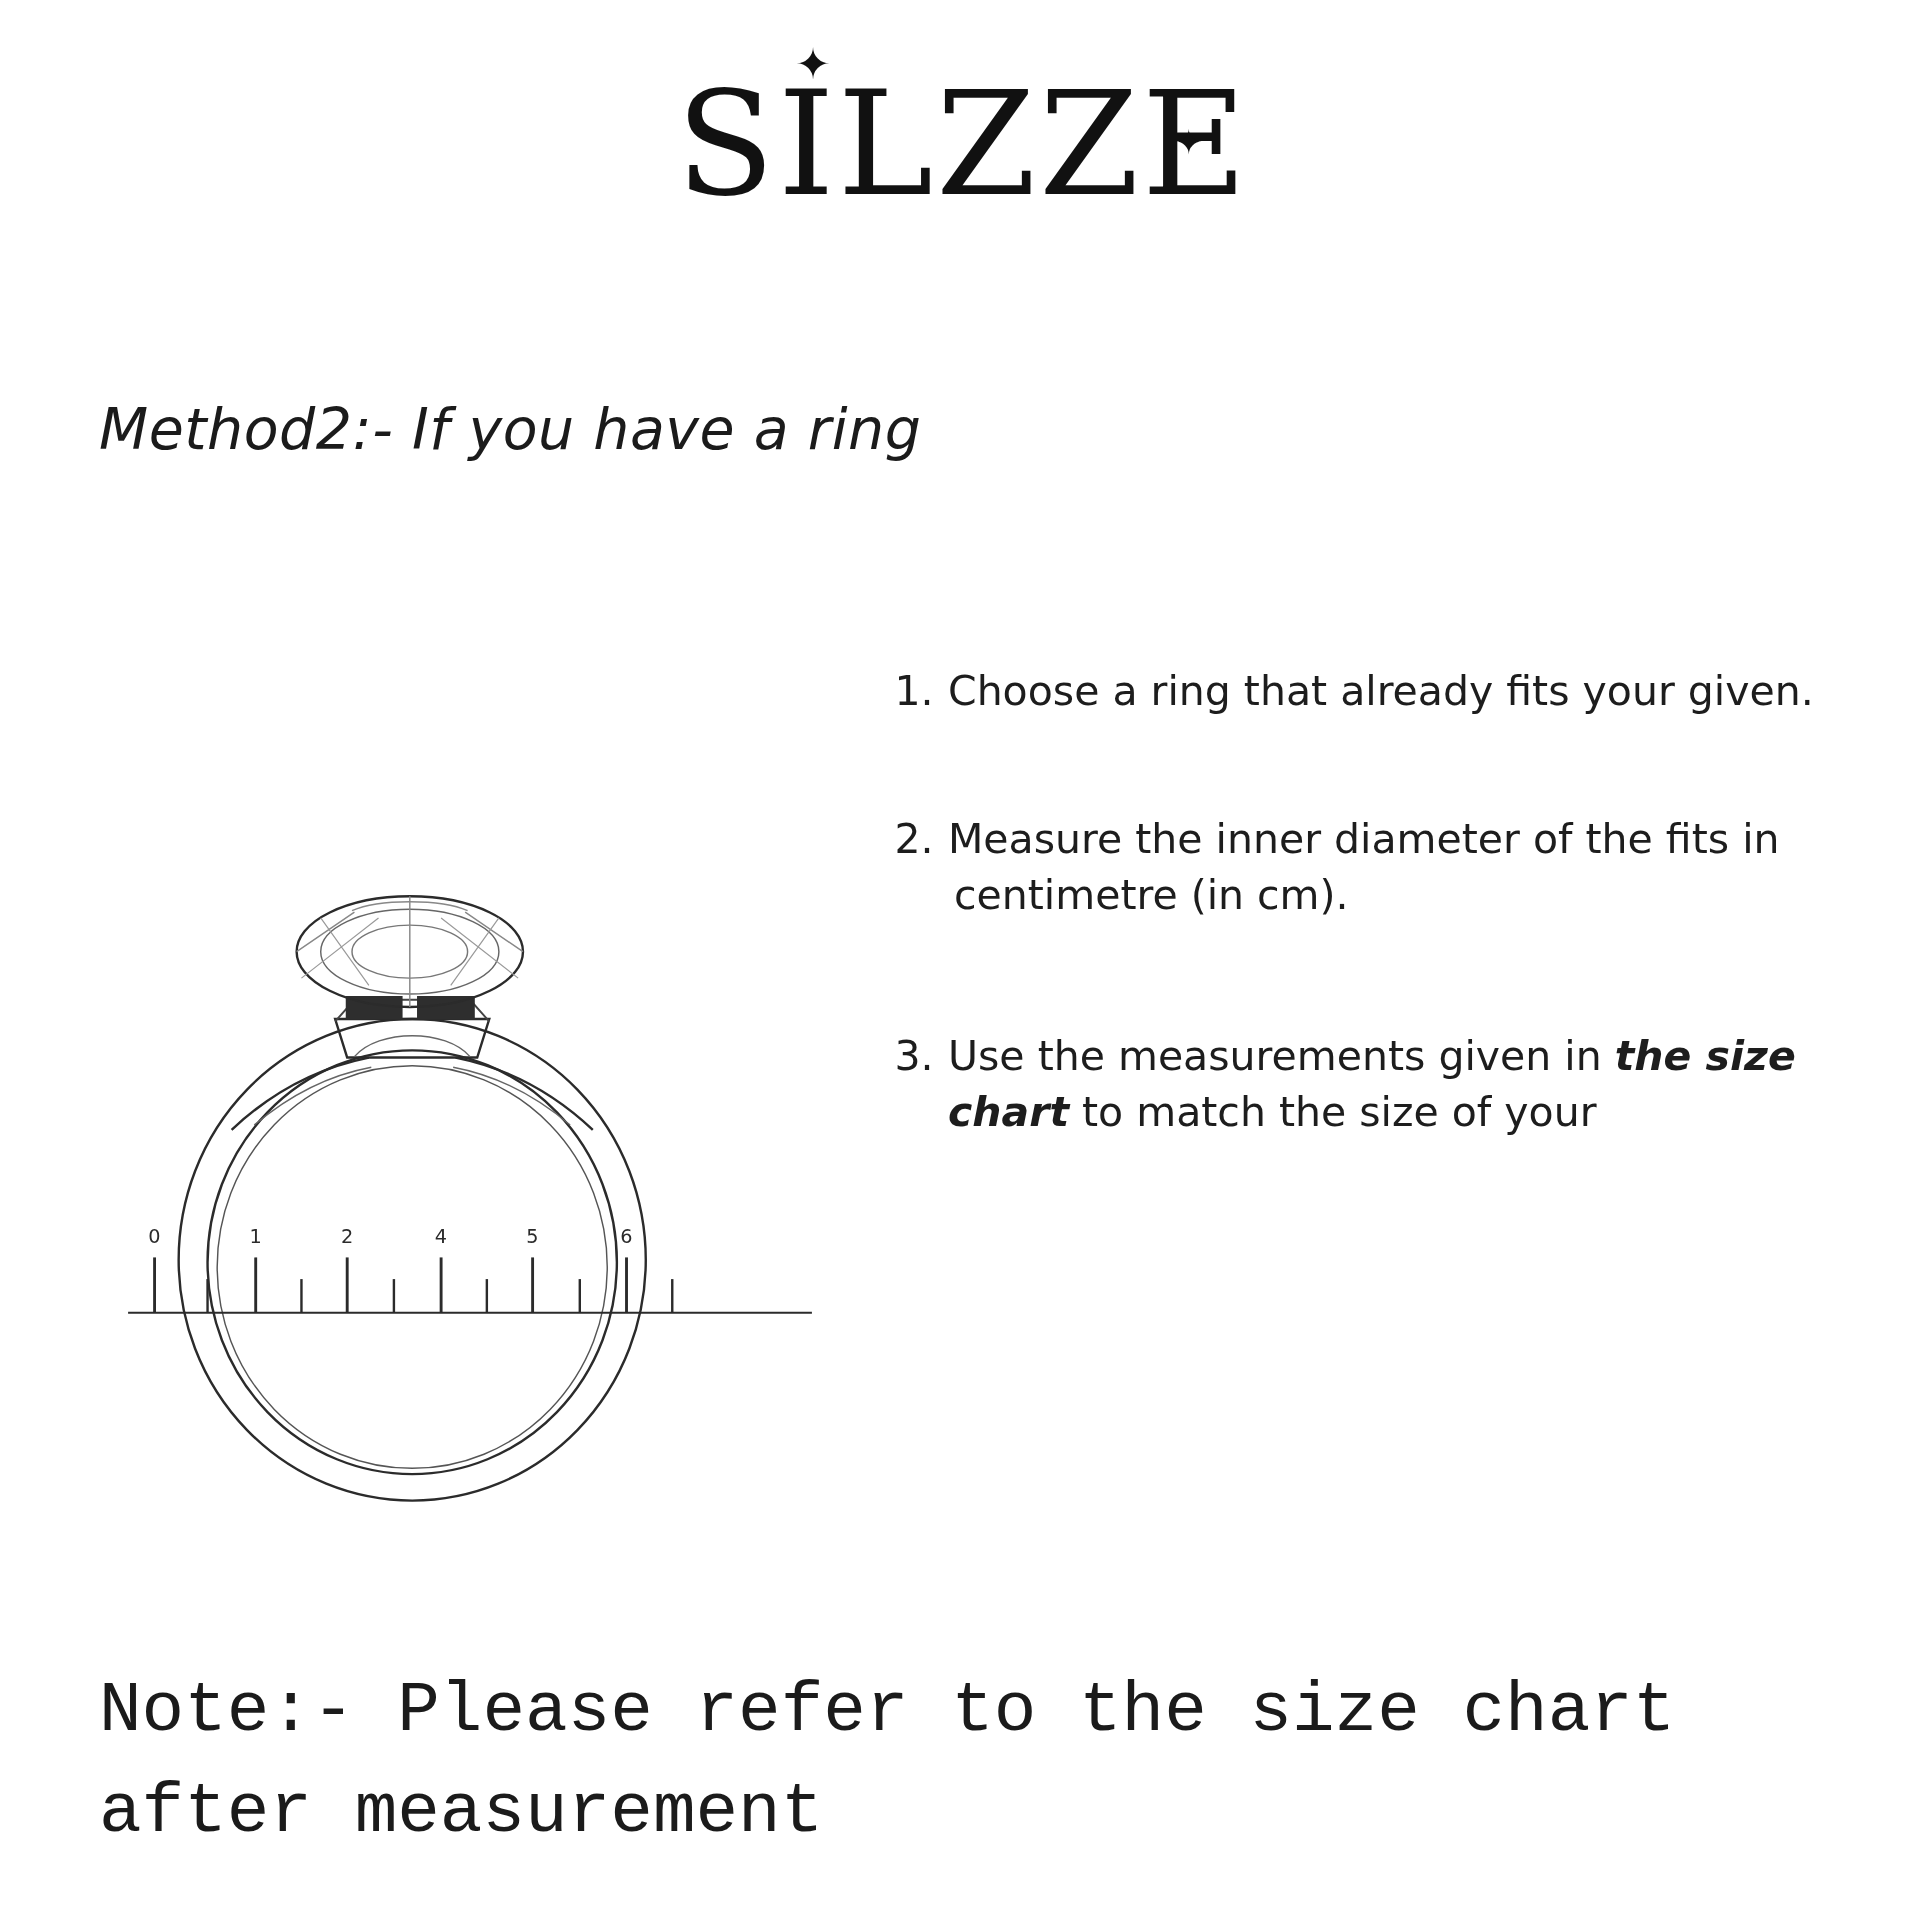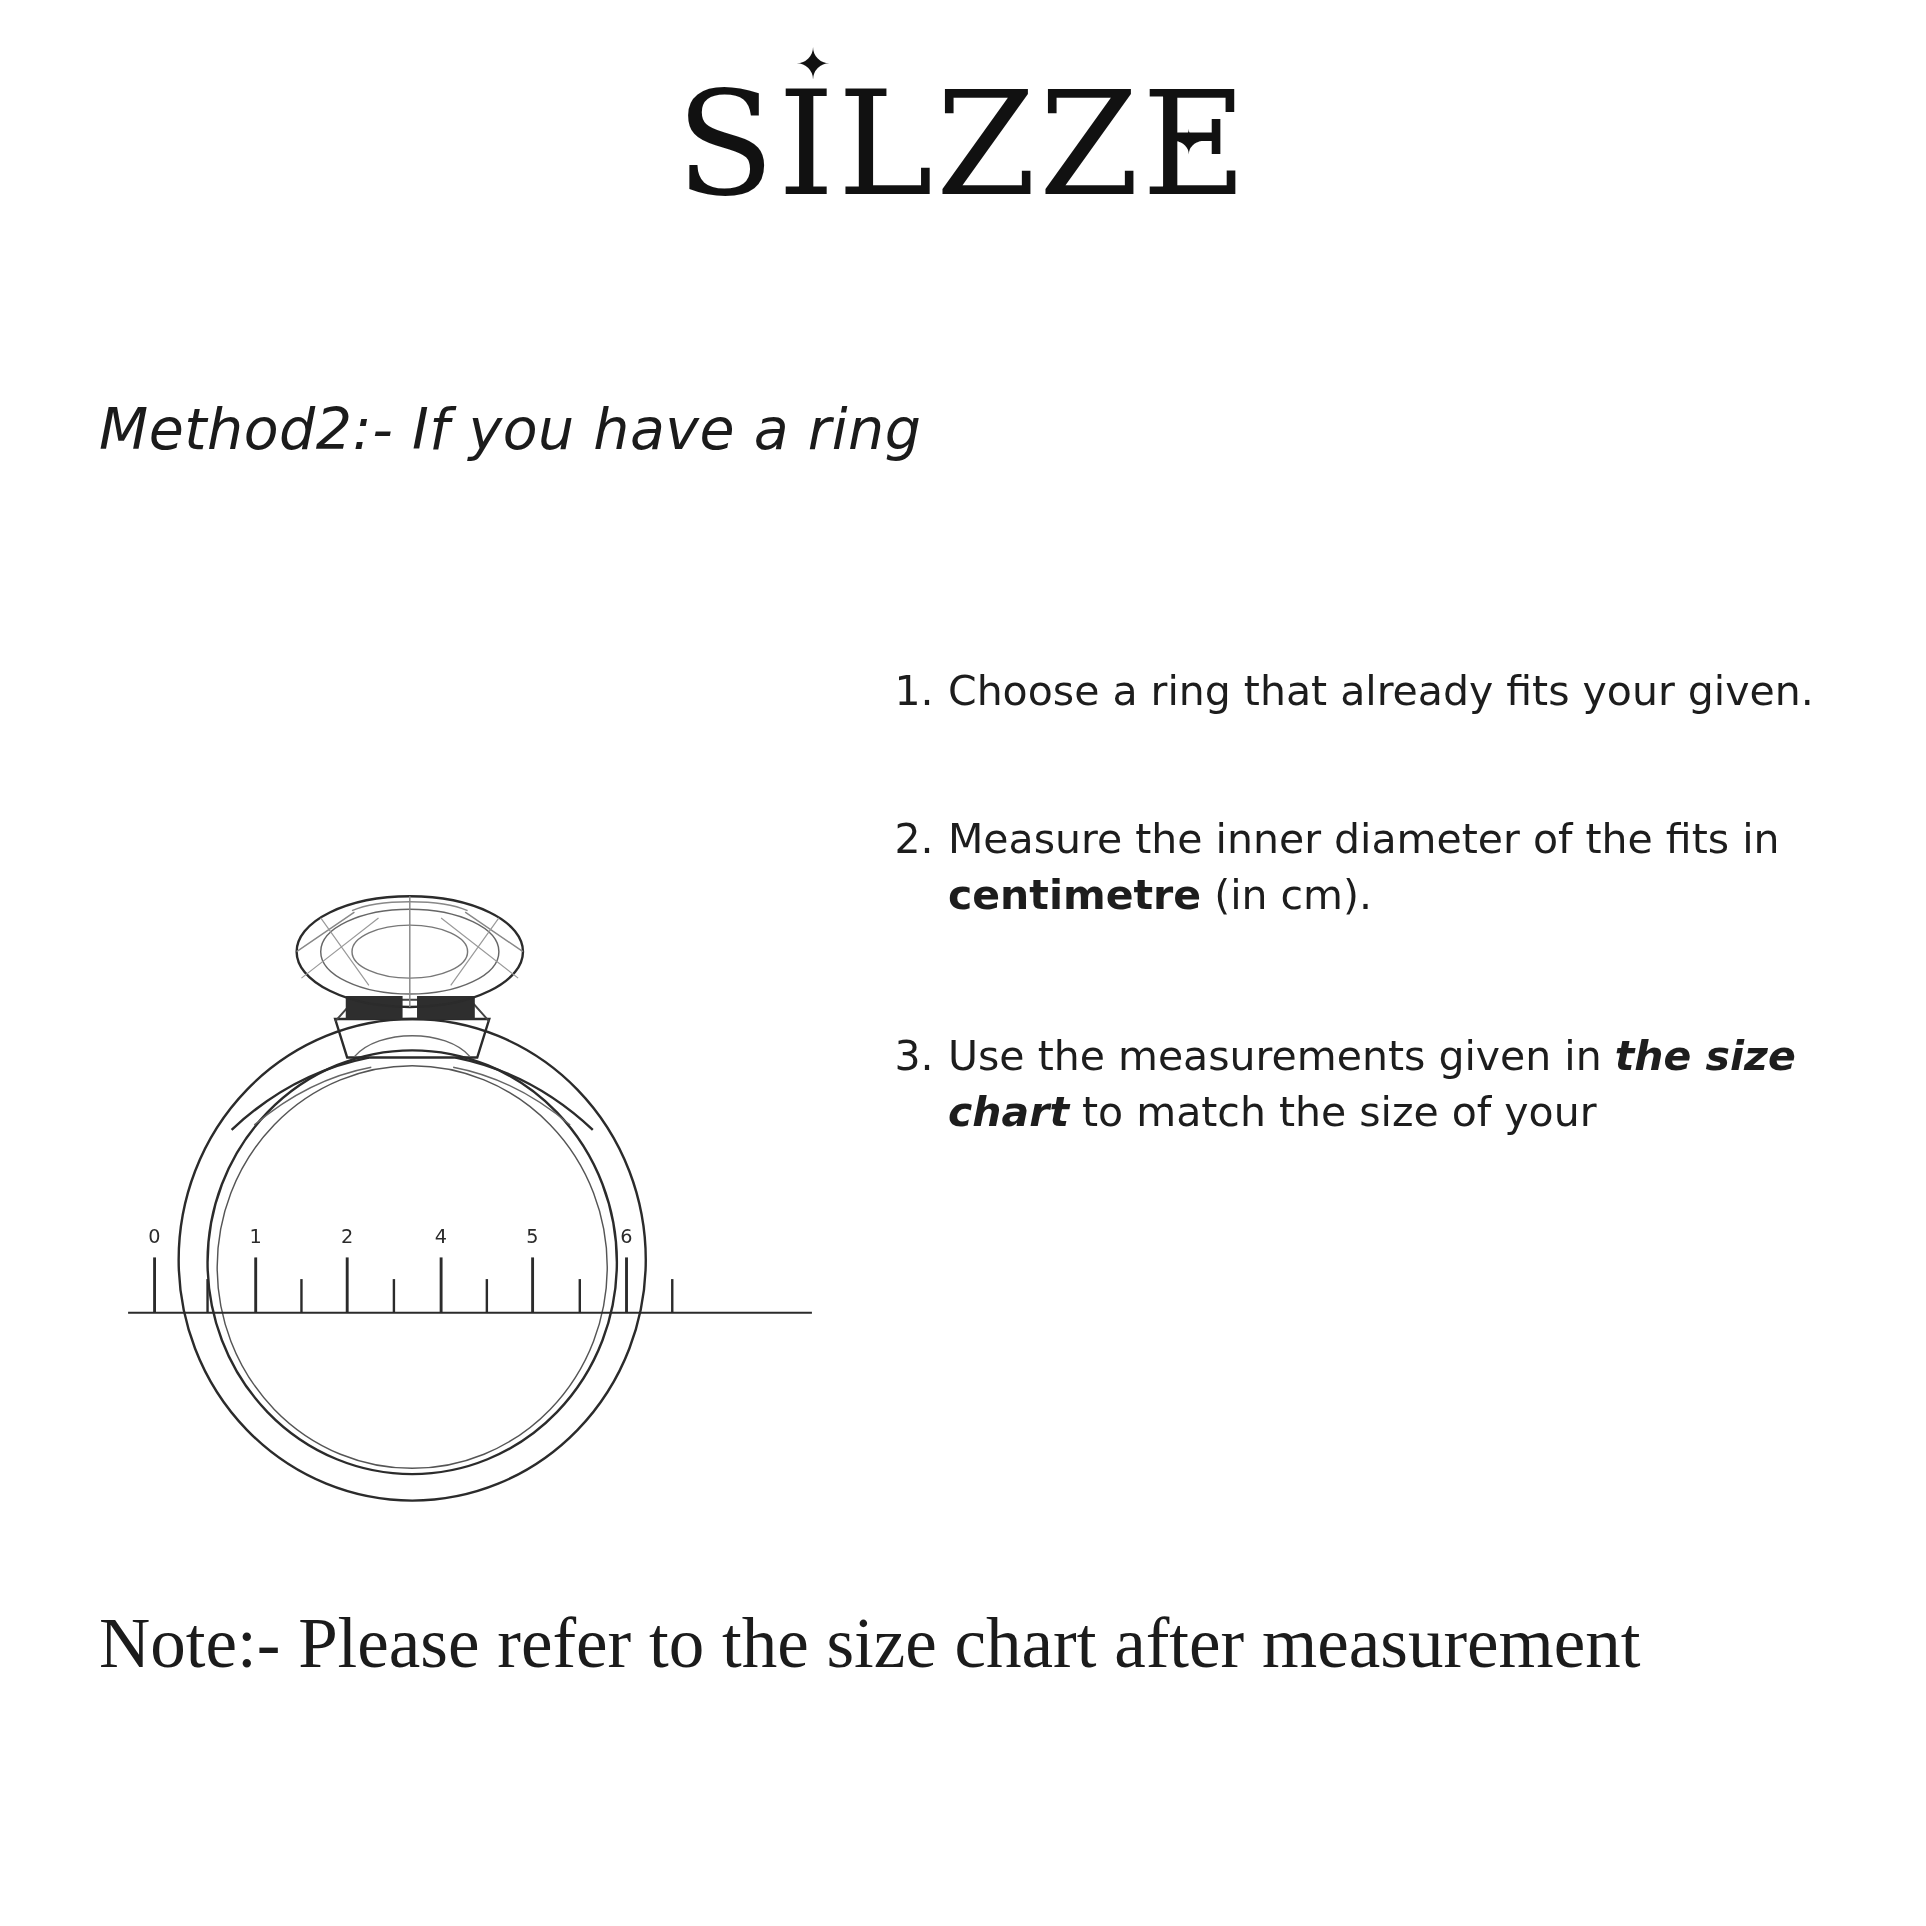--- a/index.html
+++ b/index.html
@@ -108,34 +108,34 @@
   .step-num {
     width: 59px;
     flex: 0 0 59px;
     text-align: right;
     padding-right: 14.4px;
     box-sizing: border-box;
   }
   .step-text {
     flex: 1 1 auto;
   }
-  .step-text b { font-weight: 700; }
+  .step-text b { font-weight: 400; margin-left: 6px; }
   .step-text i.bolditalic { font-weight: 700; font-style: italic; }
 
   #step-1 { margin-top: 0px; }
   #step-2 { margin-top: 91px; }
   #step-3 { margin-top: 104px; }
 
   
   .note {
     position: absolute;
-    top: 1593px;
+    top: 1661px;
     left: 99px;
     width: 1637px;
-    font-family: Liberation Serif, serif;
+    font-family: Liberation Mono, monospace;
     font-size: 71px;
     line-height: 1.42;
     color: #1b1b1b;
   }
 </style>
 </head>
 <body>
 
 <div class="brand-wrap">
   <div class="brand">

